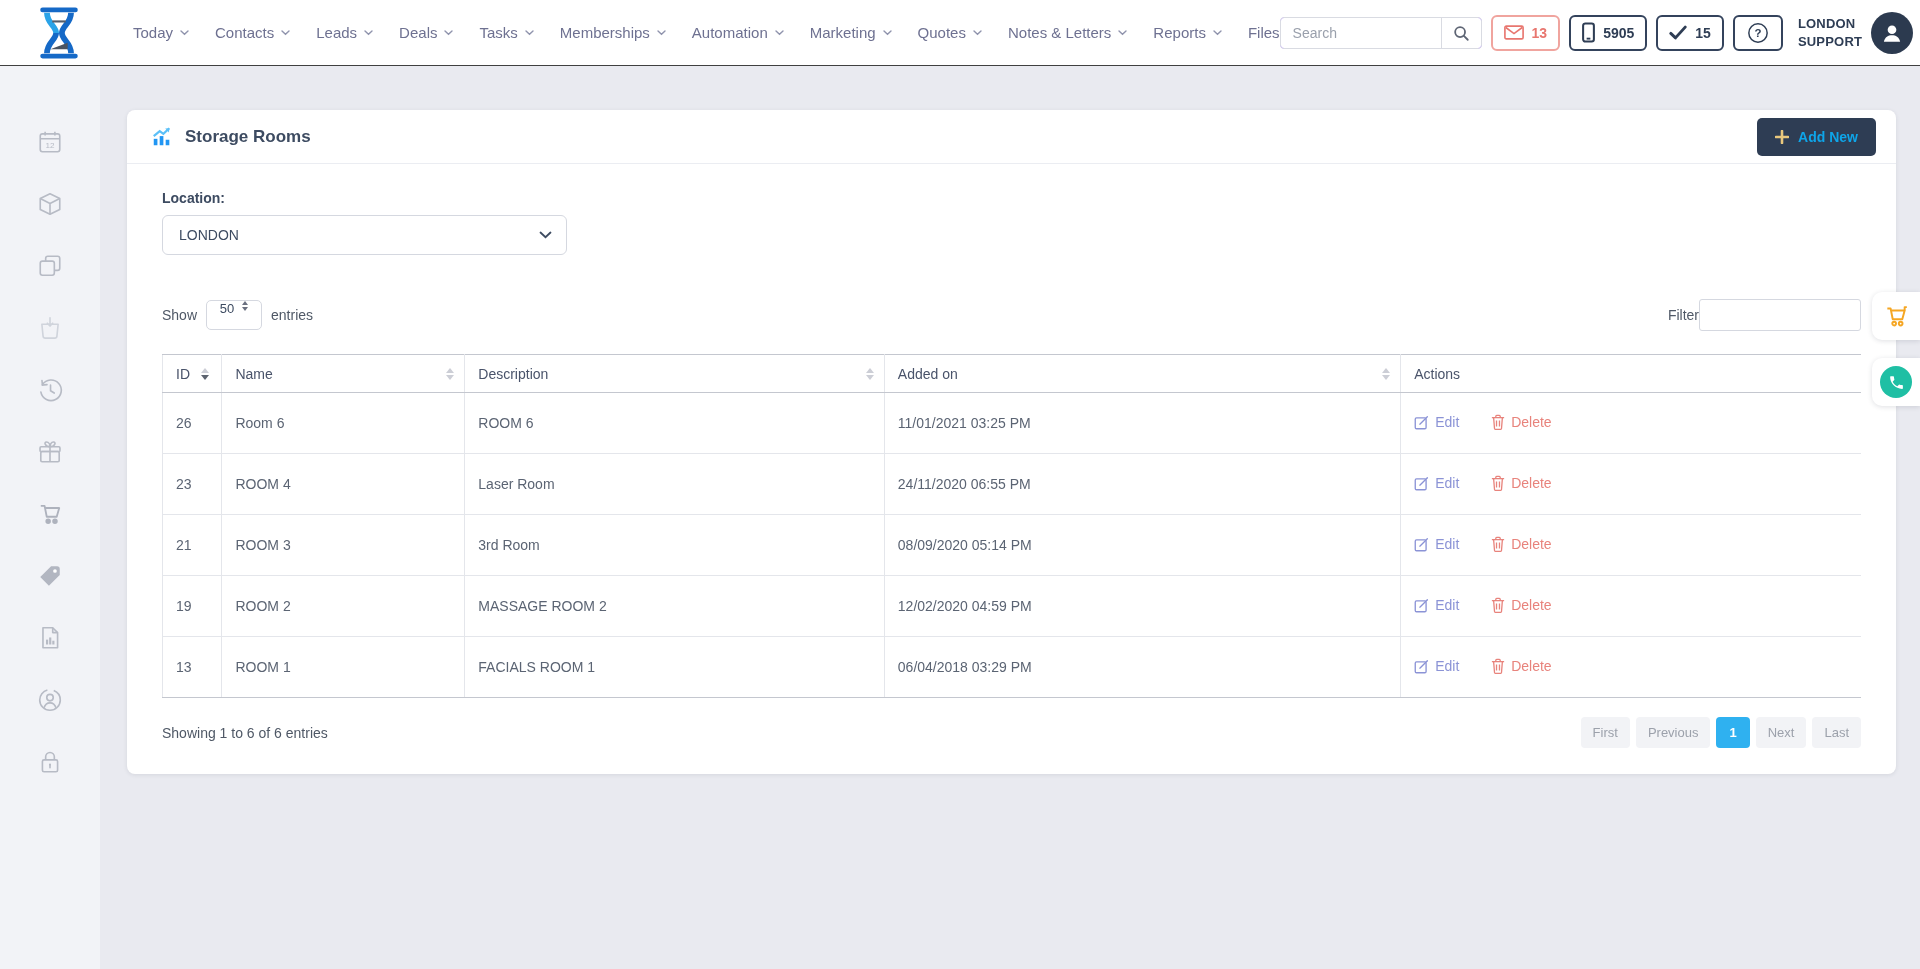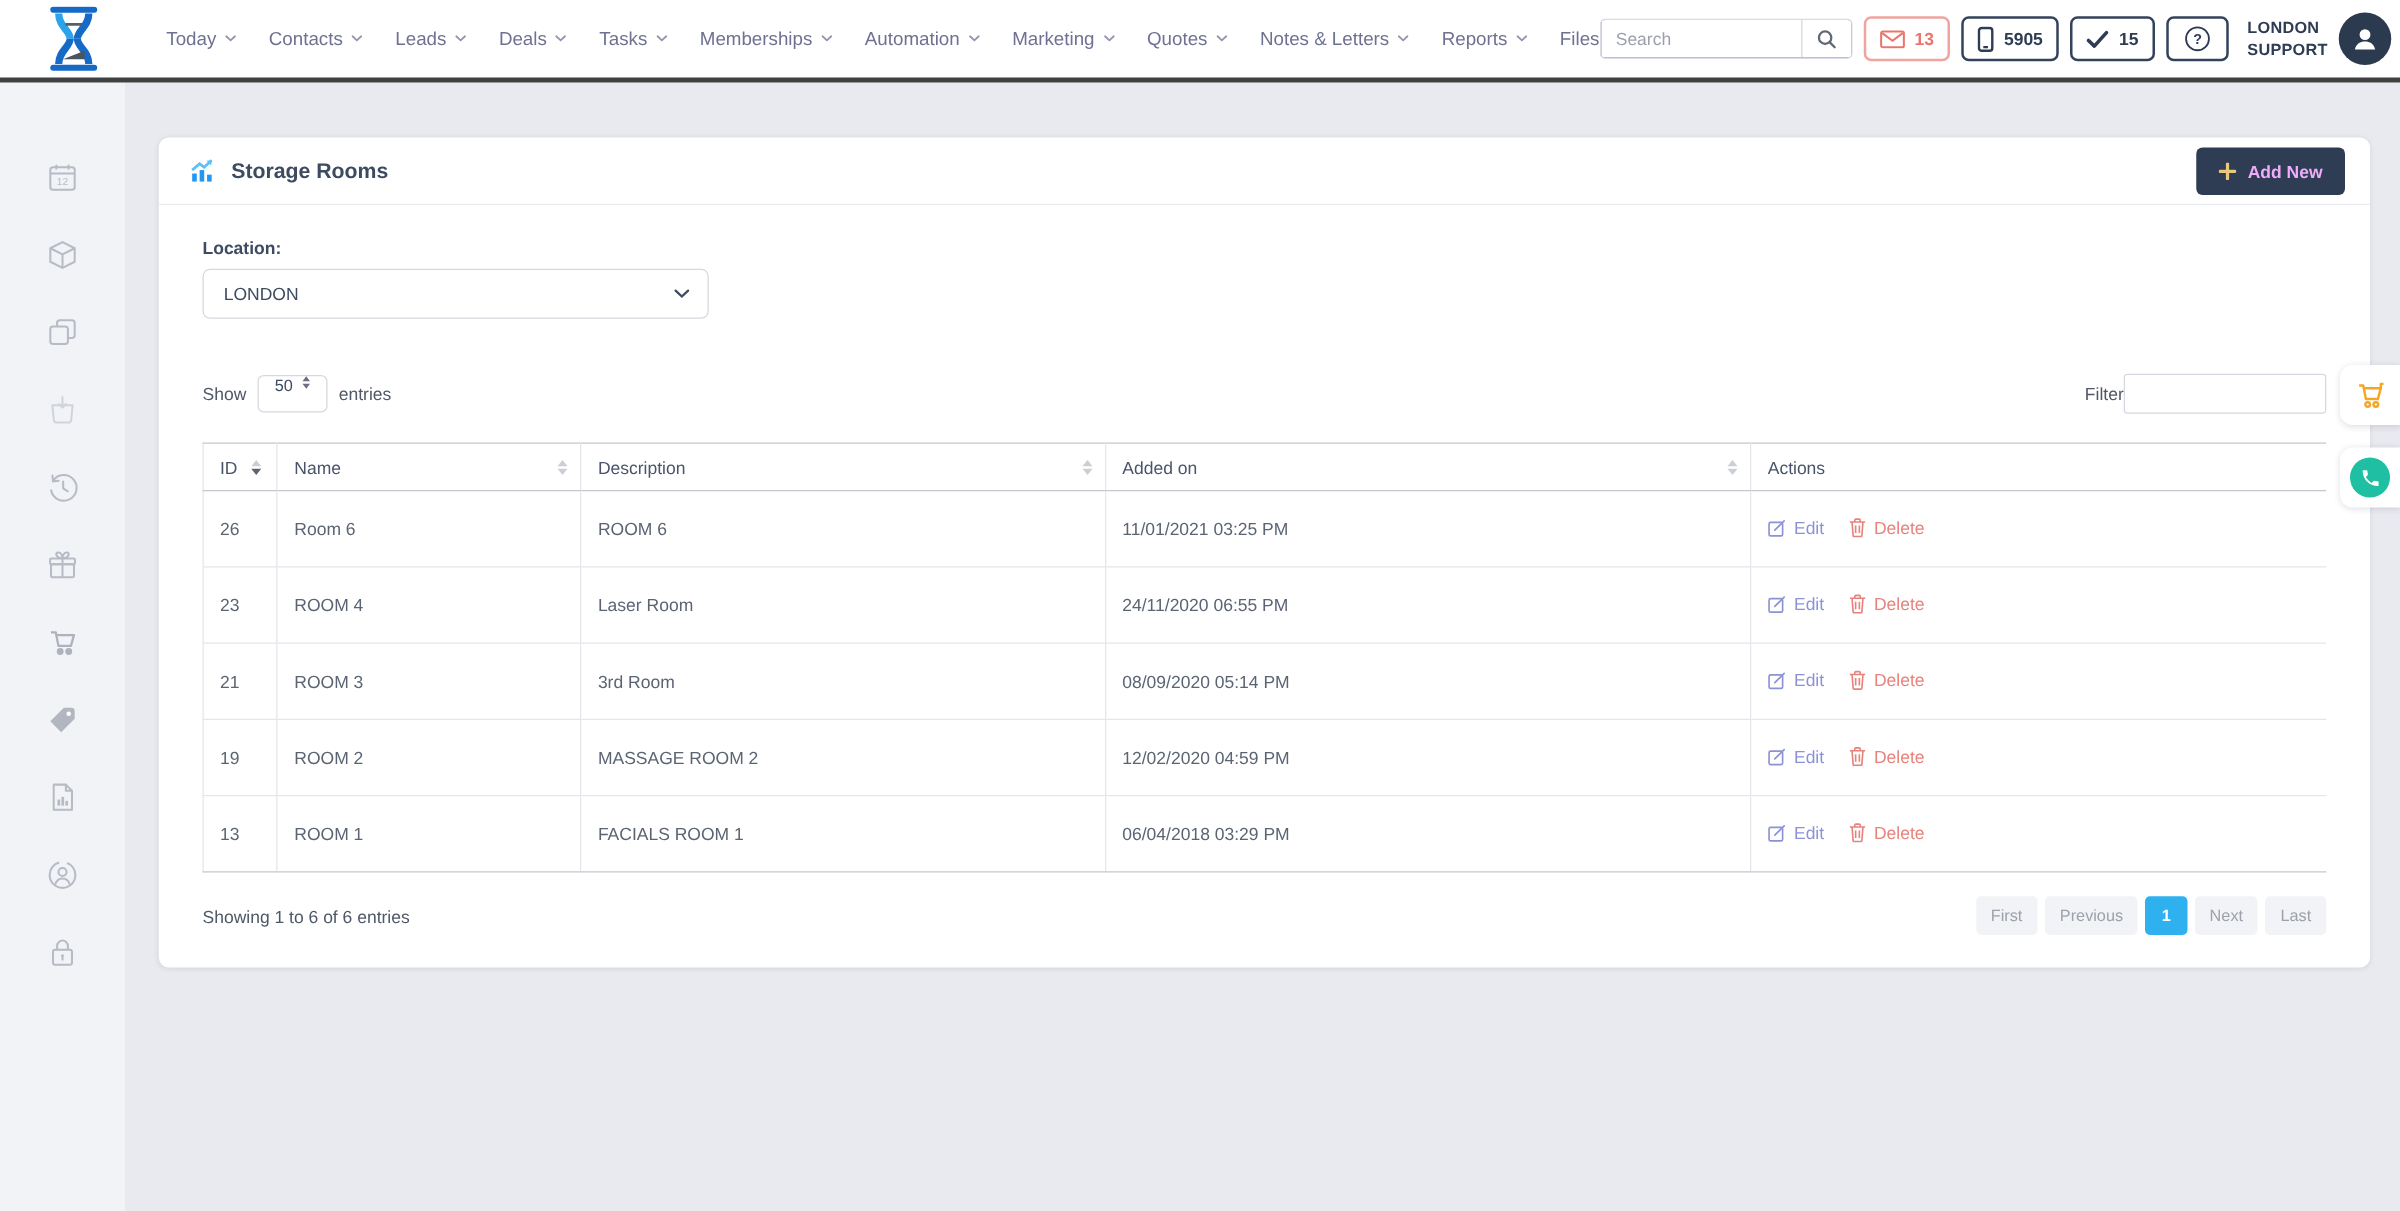--- a/index.html
+++ b/index.html
@@ -1,21 +1,21 @@
 <!DOCTYPE html>
 <html><head>
 <meta charset="utf-8">
 <style>
   * { margin:0; padding:0; box-sizing:border-box; }
   html,body { width:1920px; height:969px; overflow:hidden; background:#e9eaf0;
     font-family:"Liberation Sans", sans-serif; }
 
   
   .navbar { position:absolute; top:0; left:0; width:1920px; height:66px; background:#fff;
-    border-bottom:4px solid #404040; display:flex; align-items:center; z-index:30; }
+    border-bottom:1px solid #404040; display:flex; align-items:center; z-index:30; }
   .logo { margin-left:33px; width:52px; height:52px; flex:0 0 auto; }
   .nav-menu { display:flex; align-items:center; margin-left:48px; gap:26px; }
   .nav-item { display:flex; align-items:center; gap:7px; color:#6e7191; font-size:15px;
     font-weight:500; cursor:pointer; white-space:nowrap; }
   .nav-right { margin-left:auto; display:flex; align-items:center; gap:9px; margin-right:22px; }
   .search-group { display:flex; align-items:stretch; border:1px solid #d9dbe2; border-radius:4px;
     overflow:hidden; height:32px; background:#8b5cf6; }
   .search-group input { border:none; outline:none; width:160px; padding:0 12px; font-size:14px;
     color:#3d4b61; font-family:"Liberation Sans",sans-serif; }
   .search-group input::placeholder { color:#9aa0ac; }
@@ -35,21 +35,21 @@
     display:flex; flex-direction:column; align-items:center; padding-top:63px; gap:36px; }
   .side-icon { width:26px; height:26px; cursor:pointer; }
 
   
   .main { position:absolute; top:66px; left:100px; right:0; bottom:0; background:#e9eaf0; }
   .card { position:absolute; left:27px; top:44px; width:1769px; background:#fff;
     border-radius:8px; box-shadow:0 1px 4px rgba(40,50,70,.10); }
   .card-header { height:53px; display:flex; align-items:center; padding:0 20px 0 24px; }
   .card-title { display:flex; align-items:center; gap:12px; font-size:17px; font-weight:700;
     color:#3d4b61; }
-  .btn-addnew { margin-left:auto; background:#2e3d54; color:#f0abfc; border:none; border-radius:5px;
+  .btn-addnew { margin-left:auto; background:#2e3d54; color:#0ea5e9; border:none; border-radius:5px;
     height:38px; padding:0 18px; font-size:14px; font-weight:700; display:flex; align-items:center;
     gap:9px; cursor:pointer; font-family:"Liberation Sans",sans-serif; }
   .card-divider { height:1px; background:#ebedf2; }
   .card-body { padding:26px 35px 26px 35px; }
 
   .field-label { font-size:14px; font-weight:600; color:#3d4b61; margin-bottom:9px; }
   .select-box { width:405px; height:40px; border:1px solid #d5d8e0; border-radius:6px;
     display:flex; align-items:center; padding:0 14px 0 16px; font-size:14px; color:#3d4b61;
     cursor:pointer; background:#fff; }
   .select-box .chev { margin-left:auto; }
@@ -85,21 +85,21 @@
   th.sortable { cursor:pointer; }
   .sort { position:absolute; right:10px; top:50%; transform:translateY(-50%);
     display:flex; flex-direction:column; gap:2px; }
   th.sortable.first .sort { right:auto; left:38px; }
   .sort i { width:0; height:0; border-left:4px solid transparent; border-right:4px solid transparent; }
   .sort i.up { border-bottom:5px solid #ccced6; }
   .sort i.dn { border-top:5px solid #ccced6; }
   .sort i.active.dn { border-top-color:#5d6470; }
   .action-link { display:inline-flex; align-items:center; gap:6px; font-size:14px;
     cursor:pointer; text-decoration:none; }
-  .action-link.edit { color:#8b93d6; margin-right:16px;align-items:flex-end; }
+  .action-link.edit { color:#8b93d6; margin-right:28px;align-items:flex-end; }
   .action-link.delete { color:#e8837c; }
 
   
   .table-footer { margin-top:19px; display:flex; align-items:center; }
   .summary { font-size:14px; color:#4f5866; }
   .pagination { margin-left:auto; display:flex; align-items:center; gap:6px; }
   .page-btn { background:#f2f3f6; color:#9ca1ab; font-size:13px; border:none; border-radius:4px;
     padding:8px 12px; cursor:default; font-family:"Liberation Sans",sans-serif; }
   .page-btn.active { background:#2fb1f0; color:#fff; font-weight:700; padding:8px 13px; cursor:pointer; }
 

